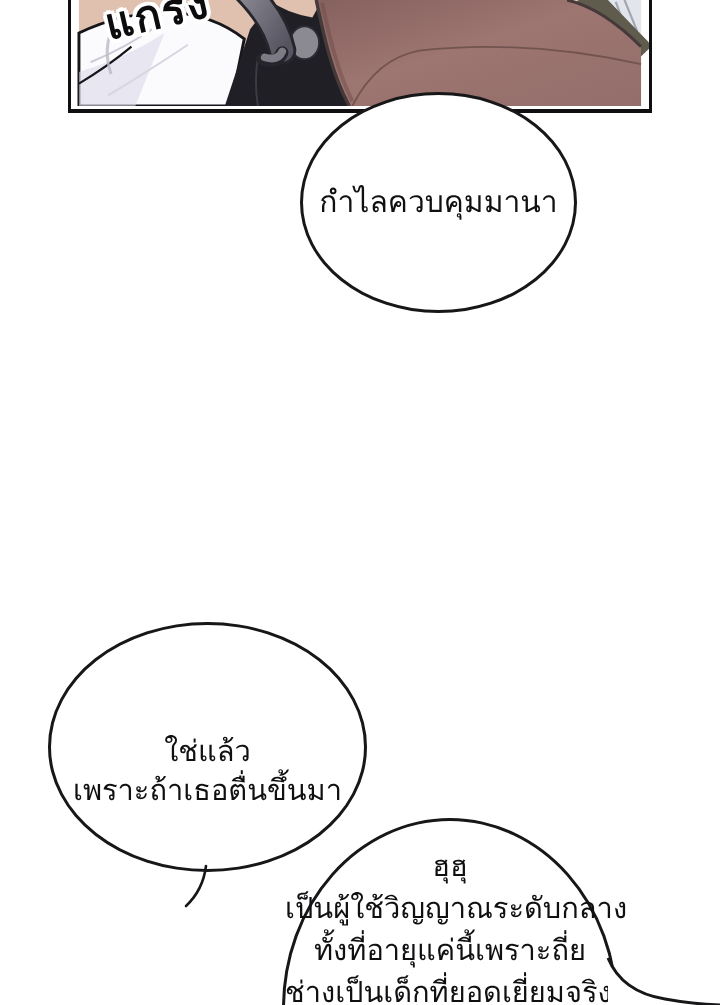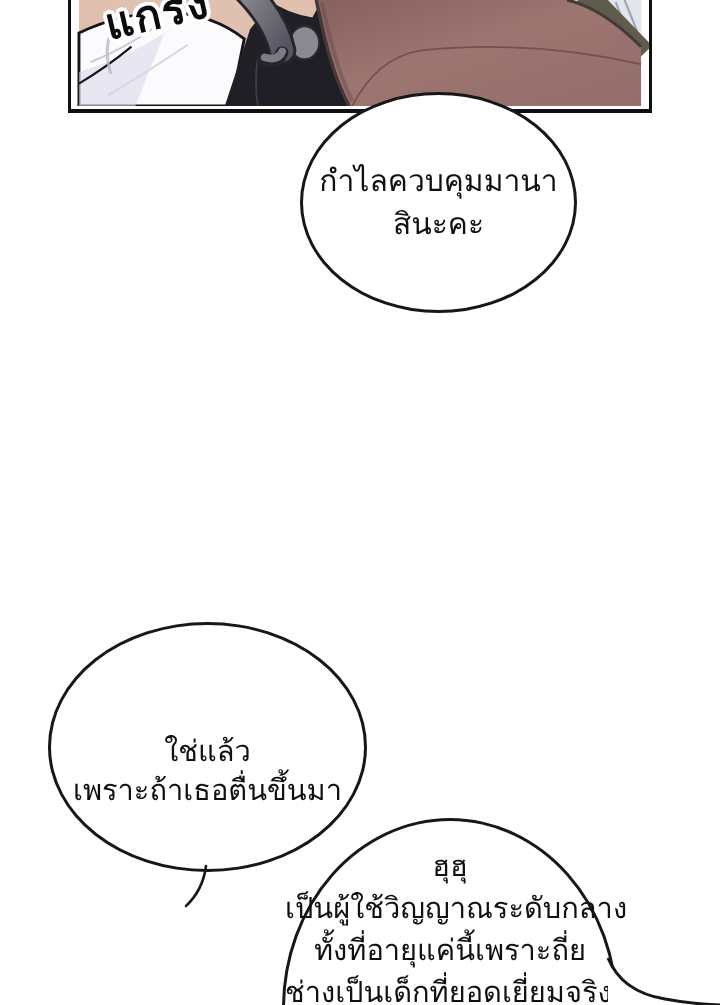--- a/index.html
+++ b/index.html
@@ -110,21 +110,20 @@
       <path d="M209 54 Q204 66 189 61" stroke="#26252b" stroke-width="13" fill="none" stroke-linecap="round"></path>
       <path d="M209 53 Q205 63 191 59" stroke="#7c7a84" stroke-width="8" fill="none" stroke-linecap="round"></path>
     </svg>
   </div>
 
   <div class="sfx">แกร่ง</div>
 
   <div class="bubble" id="bubble-1">
     <div class="bubble-text">
       <div>กำไลควบคุมมานา</div>
-      <div>สินะคะ</div>
     </div>
   </div>
 
   <div class="bubble" id="bubble-2">
     <div class="bubble-text">
       <div>ใช่แล้ว</div>
       <div>เพราะถ้าเธอตื่นขึ้นมา</div>
     </div>
   </div>
 

